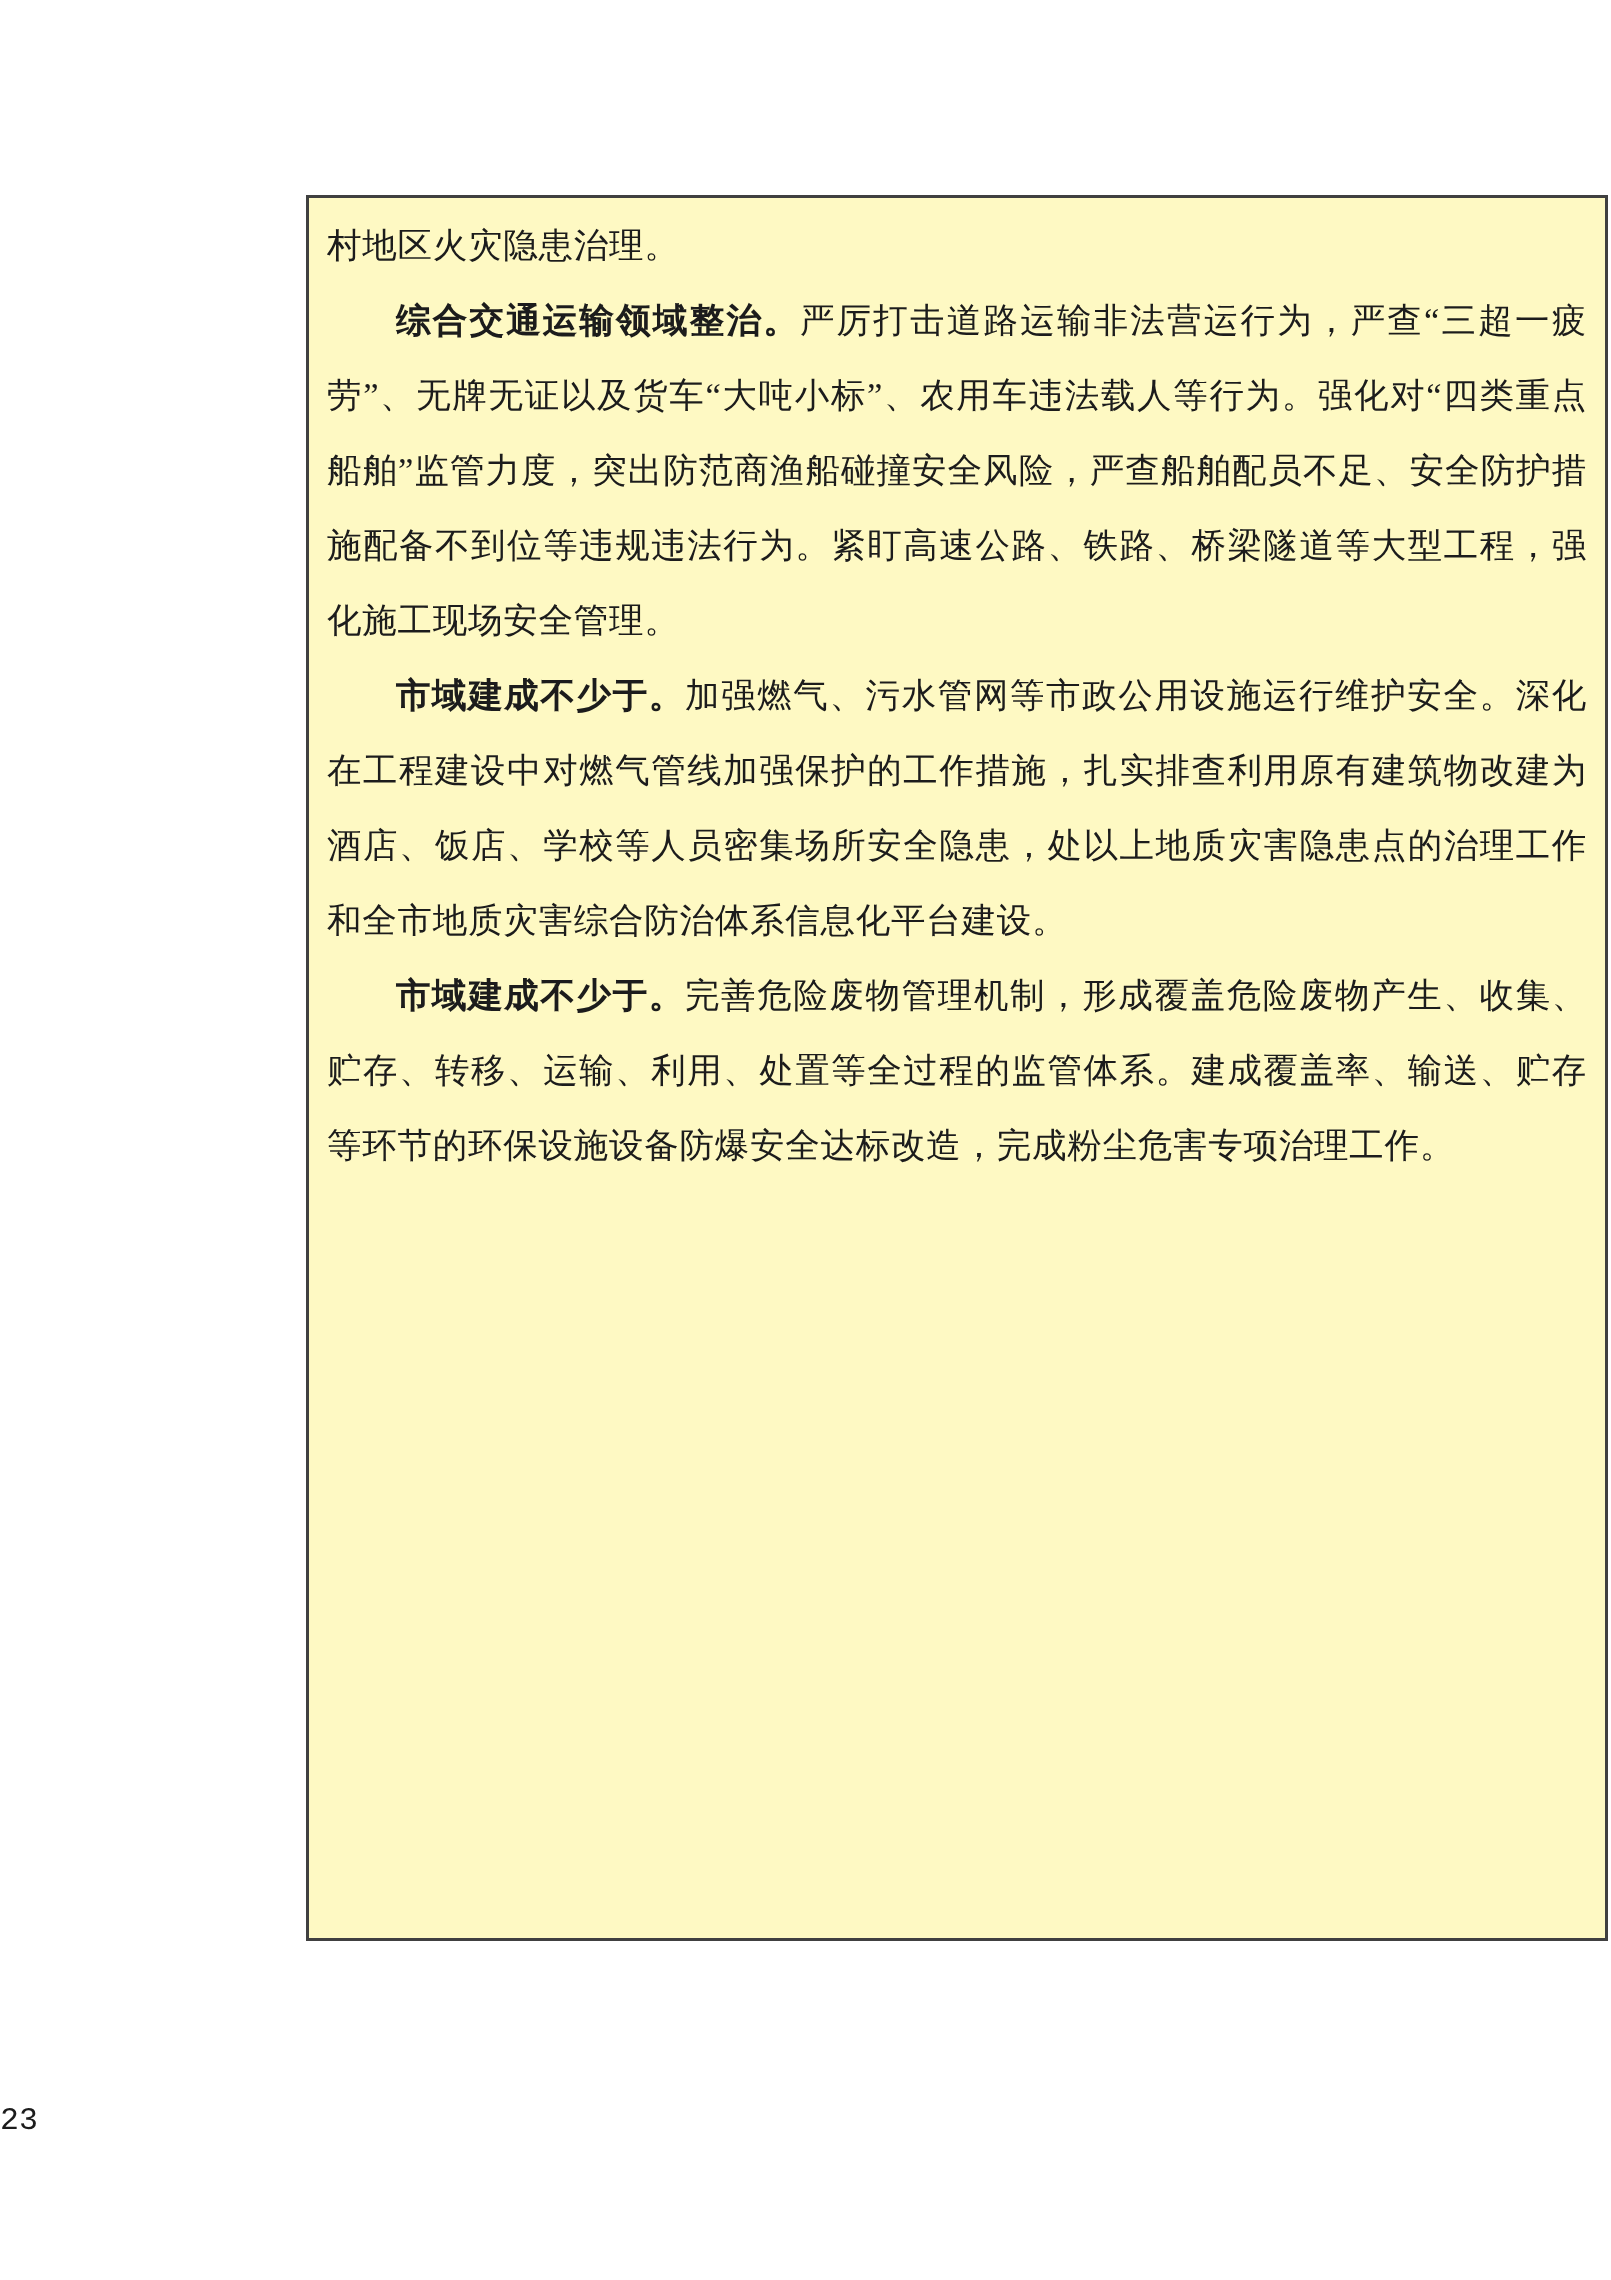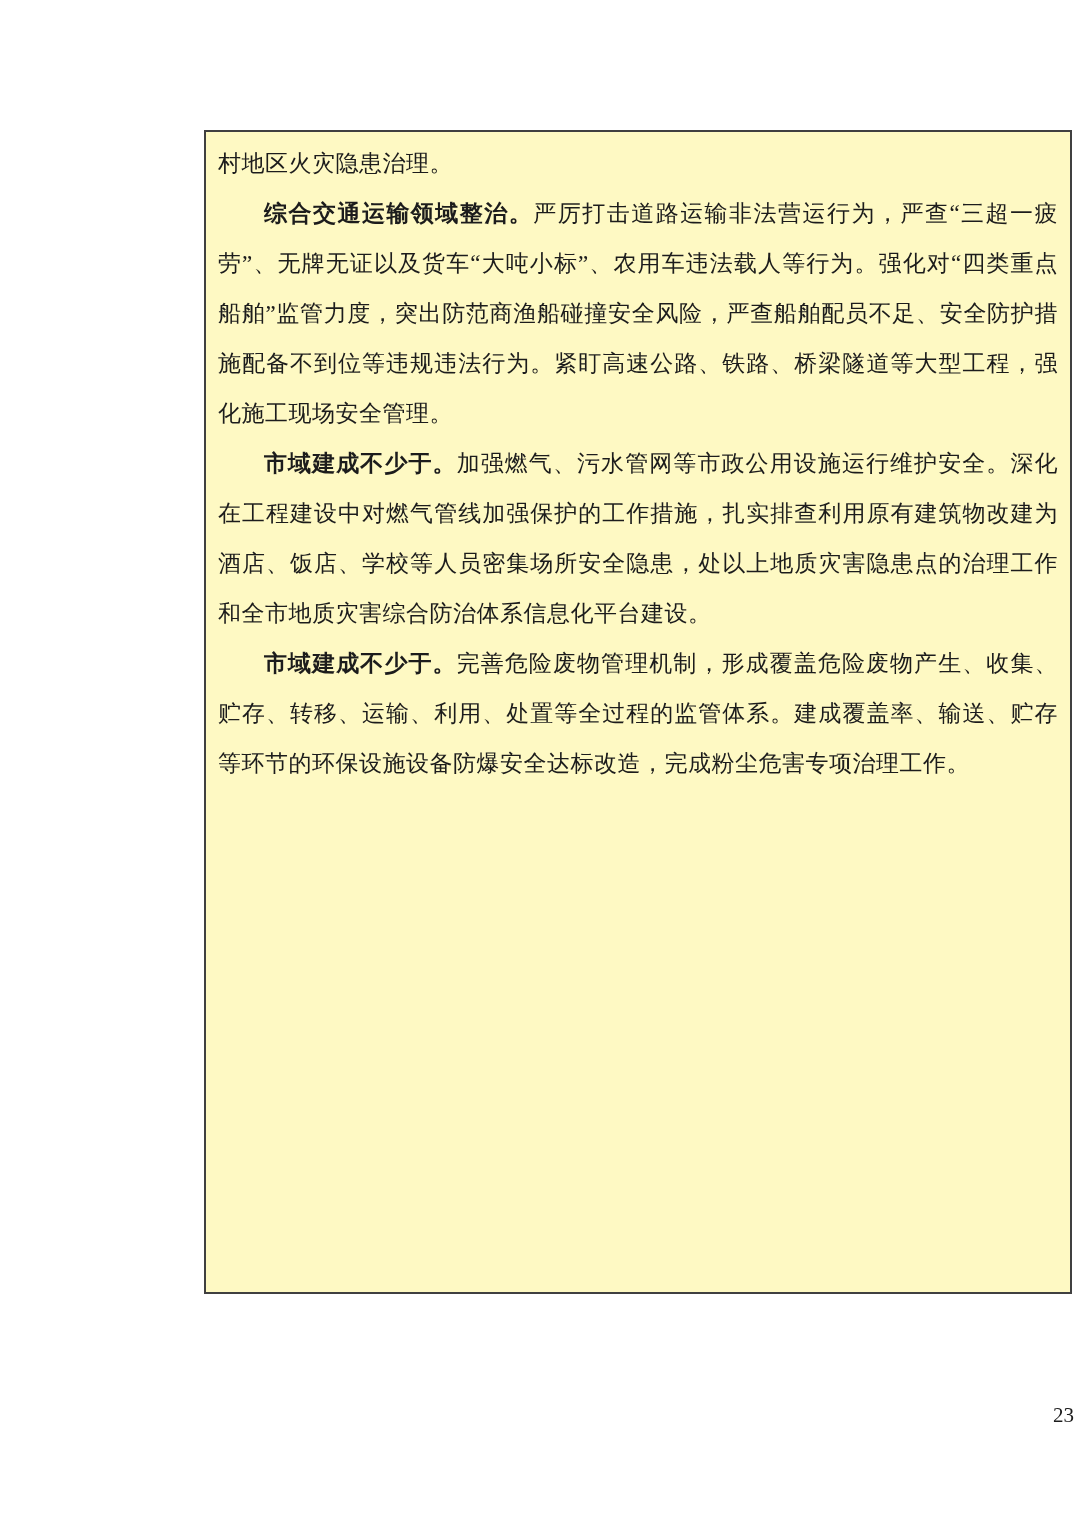--- a/index.html
+++ b/index.html
@@ -38,22 +38,22 @@
     text-indent: 2em;
   }
   .lead {
     font-weight: bold;
   }
   .page-number {
     position: absolute;
     left: 0;
     right: 0;
     top: 1403px;
-    text-align: right;
-    font-family: Liberation Serif, serif;
+    text-align: left;
+    font-family: Liberation Mono, monospace;
     font-size: 21px;
     color: #1c1c1c;
   }
 </style>
 </head>
 <body>
 
 <div class="content-box">
   <p class="para"><span class="lead"></span><span>村地区火灾隐患治理。</span></p>
 

